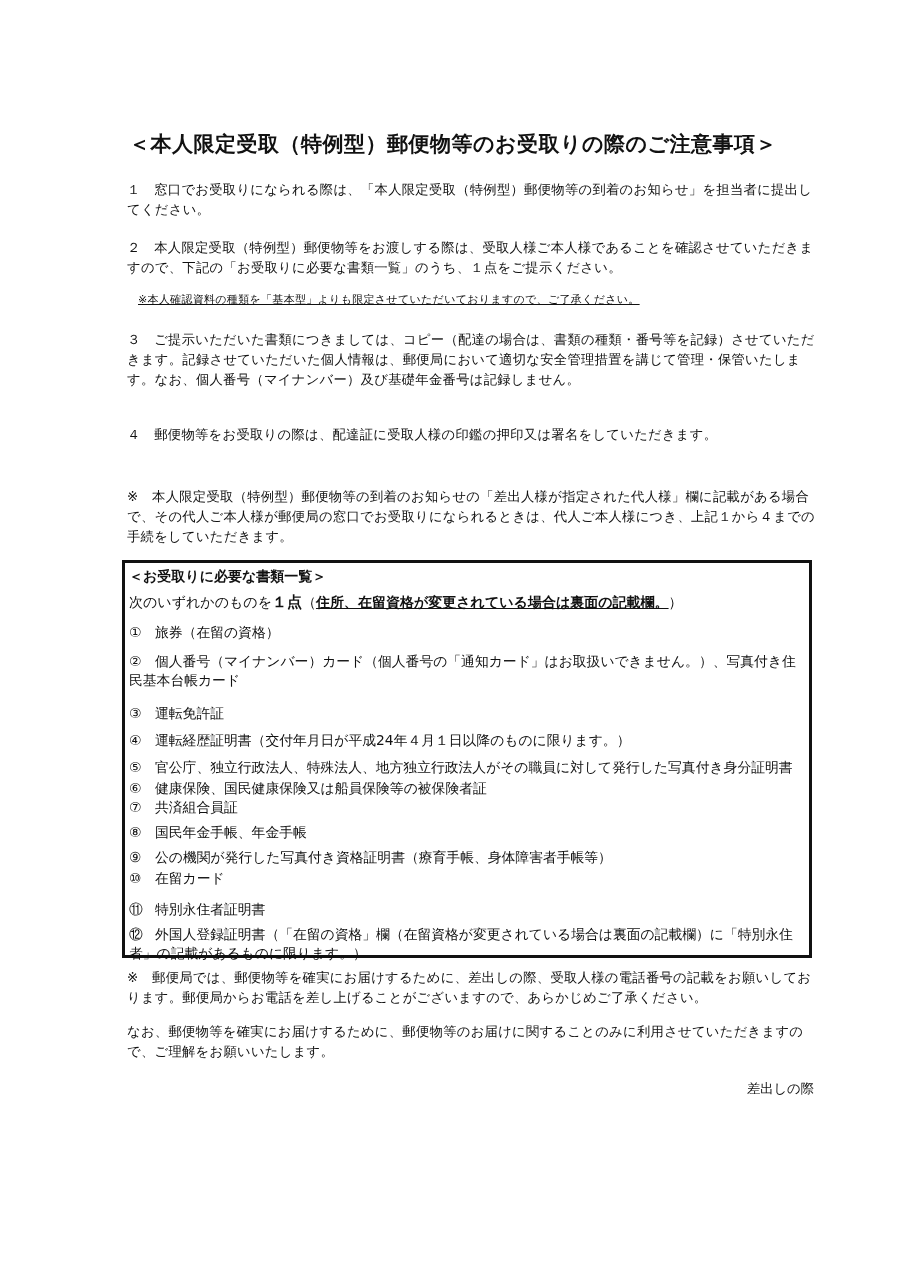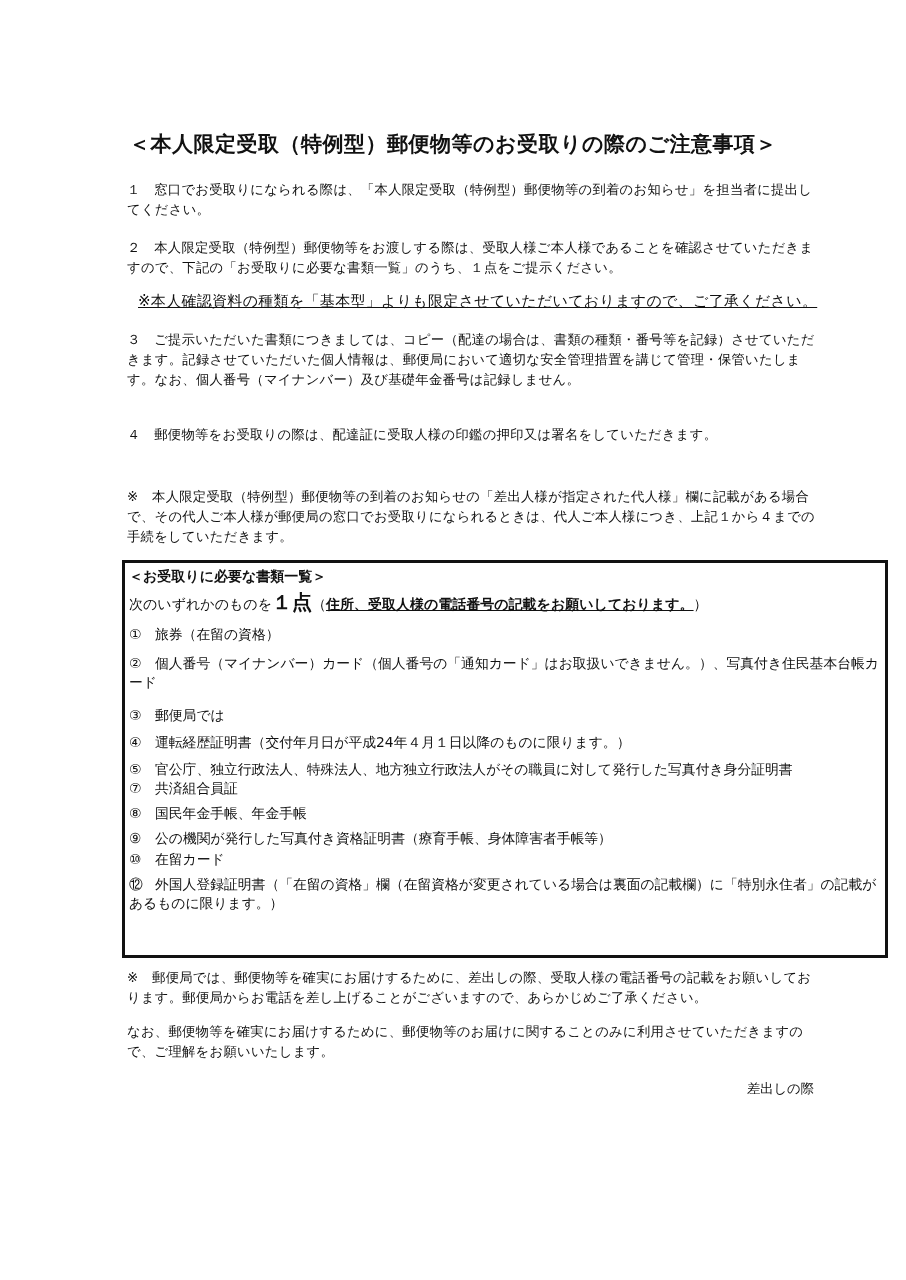--- a/index.html
+++ b/index.html
@@ -7,29 +7,29 @@
     width: 906px; height: 1280px; position: relative; overflow: hidden;
     font-family: "DejaVu Sans", "Liberation Sans", sans-serif;
     color: #111111;
   }
   .abs { position: absolute; }
   .title {
     left: 0; width: 906px; top: 130px; text-align: center;
     font-size: 21px; font-weight: bold; letter-spacing: 0.5px;
   }
   .para { left: 127px; width: 690px; font-size: 13.3px; line-height: 20px; letter-spacing: 0.3px; }
-  .note-u { left: 138px; top: 292px; font-size: 15px; text-decoration: underline; letter-spacing: 0.3px; }
+  .note-u { left: 138px; top: 292px; font-size: 11px; text-decoration: underline; letter-spacing: 0.3px; }
   .box {
-    left: 122px; top: 560px; width: 766px; height: 398px;
+    left: 122px; top: 560px; width: 690px; height: 398px;
     border: 3px solid #111; box-sizing: border-box;
   }
   .box-inner { position: absolute; left: 4px; right: 4px; top: 2px; }
   .box-heading { font-size: 14px; font-weight: bold; line-height: 22px; }
   .box-sub { font-size: 14px; line-height: 22px; margin-top: 4px; }
-  .box-sub b { font-size: 20px; }
+  .box-sub b { font-size: 15px; }
   .box-sub .u { text-decoration: underline; font-weight: bold; }
   .item { font-size: 13.8px; line-height: 19px; }
   .item .num { display: inline-block; width: 26px; }
   .sign { right: 92px; top: 1080px; font-size: 13.3px; }
 </style>
 </head>
 <body>
 
 <div class="abs title">＜本人限定受取（特例型）郵便物等のお受取りの際のご注意事項＞</div>
 
@@ -37,31 +37,33 @@
 <div class="abs para" style="top:238px;">２　本人限定受取（特例型）郵便物等をお渡しする際は、受取人様ご本人様であることを確認させていただきますので、下記の「お受取りに必要な書類一覧」のうち、１点をご提示ください。</div>
 <div class="abs note-u">※本人確認資料の種類を「基本型」よりも限定させていただいておりますので、ご了承ください。</div>
 <div class="abs para" style="top:330px;">３　ご提示いただいた書類につきましては、コピー（配達の場合は、書類の種類・番号等を記録）させていただきます。記録させていただいた個人情報は、郵便局において適切な安全管理措置を講じて管理・保管いたします。なお、個人番号（マイナンバー）及び基礎年金番号は記録しません。</div>
 <div class="abs para" style="top:425px;">４　郵便物等をお受取りの際は、配達証に受取人様の印鑑の押印又は署名をしていただきます。</div>
 <div class="abs para" style="top:487px;">※　本人限定受取（特例型）郵便物等の到着のお知らせの「差出人様が指定された代人様」欄に記載がある場合で、その代人ご本人様が郵便局の窓口でお受取りになられるときは、代人ご本人様につき、上記１から４までの手続をしていただきます。</div>
 
 <div class="abs box">
   <div class="box-inner">
     <div class="box-heading">＜お受取りに必要な書類一覧＞</div>
     <div class="box-sub">
-      <span>次のいずれかのものを</span><b>１点</b><span>（</span><span class="u">住所、受取人様の電話番号の記載をお願いしております。</span><span>）</span>
+      <span>次のいずれかのものを</span><b>１点</b><span>（</span><span class="u">住所、在留資格が変更されている場合は裏面の記載欄。</span><span>）</span>
     </div>
     <div class="item" style="margin-top:10px;"><span class="num">①</span><span>旅券（在留の資格）</span></div>
     <div class="item" style="margin-top:10px;"><span class="num">②</span><span>個人番号（マイナンバー）カード（個人番号の「通知カード」はお取扱いできません。）、写真付き住民基本台帳カード</span></div>
-    <div class="item" style="margin-top:14px;"><span class="num">③</span><span>郵便局では</span></div>
+    <div class="item" style="margin-top:14px;"><span class="num">③</span><span>運転免許証</span></div>
     <div class="item" style="margin-top:8px;"><span class="num">④</span><span>運転経歴証明書（交付年月日が平成24年４月１日以降のものに限ります。）</span></div>
     <div class="item" style="margin-top:8px;"><span class="num">⑤</span><span>官公庁、独立行政法人、特殊法人、地方独立行政法人がその職員に対して発行した写真付き身分証明書</span></div>
+    <div class="item" style="margin-top:2px;"><span class="num">⑥</span><span>健康保険、国民健康保険又は船員保険等の被保険者証</span></div>
     <div class="item" style=""><span class="num">⑦</span><span>共済組合員証</span></div>
     <div class="item" style="margin-top:6px;"><span class="num">⑧</span><span>国民年金手帳、年金手帳</span></div>
     <div class="item" style="margin-top:6px;font-family:Liberation Serif, serif;"><span class="num">⑨</span><span>公の機関が発行した写真付き資格証明書（療育手帳、身体障害者手帳等）</span></div>
     <div class="item" style="margin-top:2px;"><span class="num">⑩</span><span>在留カード</span></div>
+    <div class="item" style="margin-top:12px;"><span class="num">⑪</span><span>特別永住者証明書</span></div>
     <div class="item" style="margin-top:6px;"><span class="num">⑫</span><span>外国人登録証明書（「在留の資格」欄（在留資格が変更されている場合は裏面の記載欄）に「特別永住者」の記載があるものに限ります。）</span></div>
   </div>
 </div>
 
 <div class="abs para" style="top:968px;">※　郵便局では、郵便物等を確実にお届けするために、差出しの際、受取人様の電話番号の記載をお願いしております。郵便局からお電話を差し上げることがございますので、あらかじめご了承ください。</div>
 <div class="abs para" style="top:1022px;">なお、郵便物等を確実にお届けするために、郵便物等のお届けに関することのみに利用させていただきますので、ご理解をお願いいたします。</div>
 
 <div class="abs sign">差出しの際</div>
 
 </body></html>

